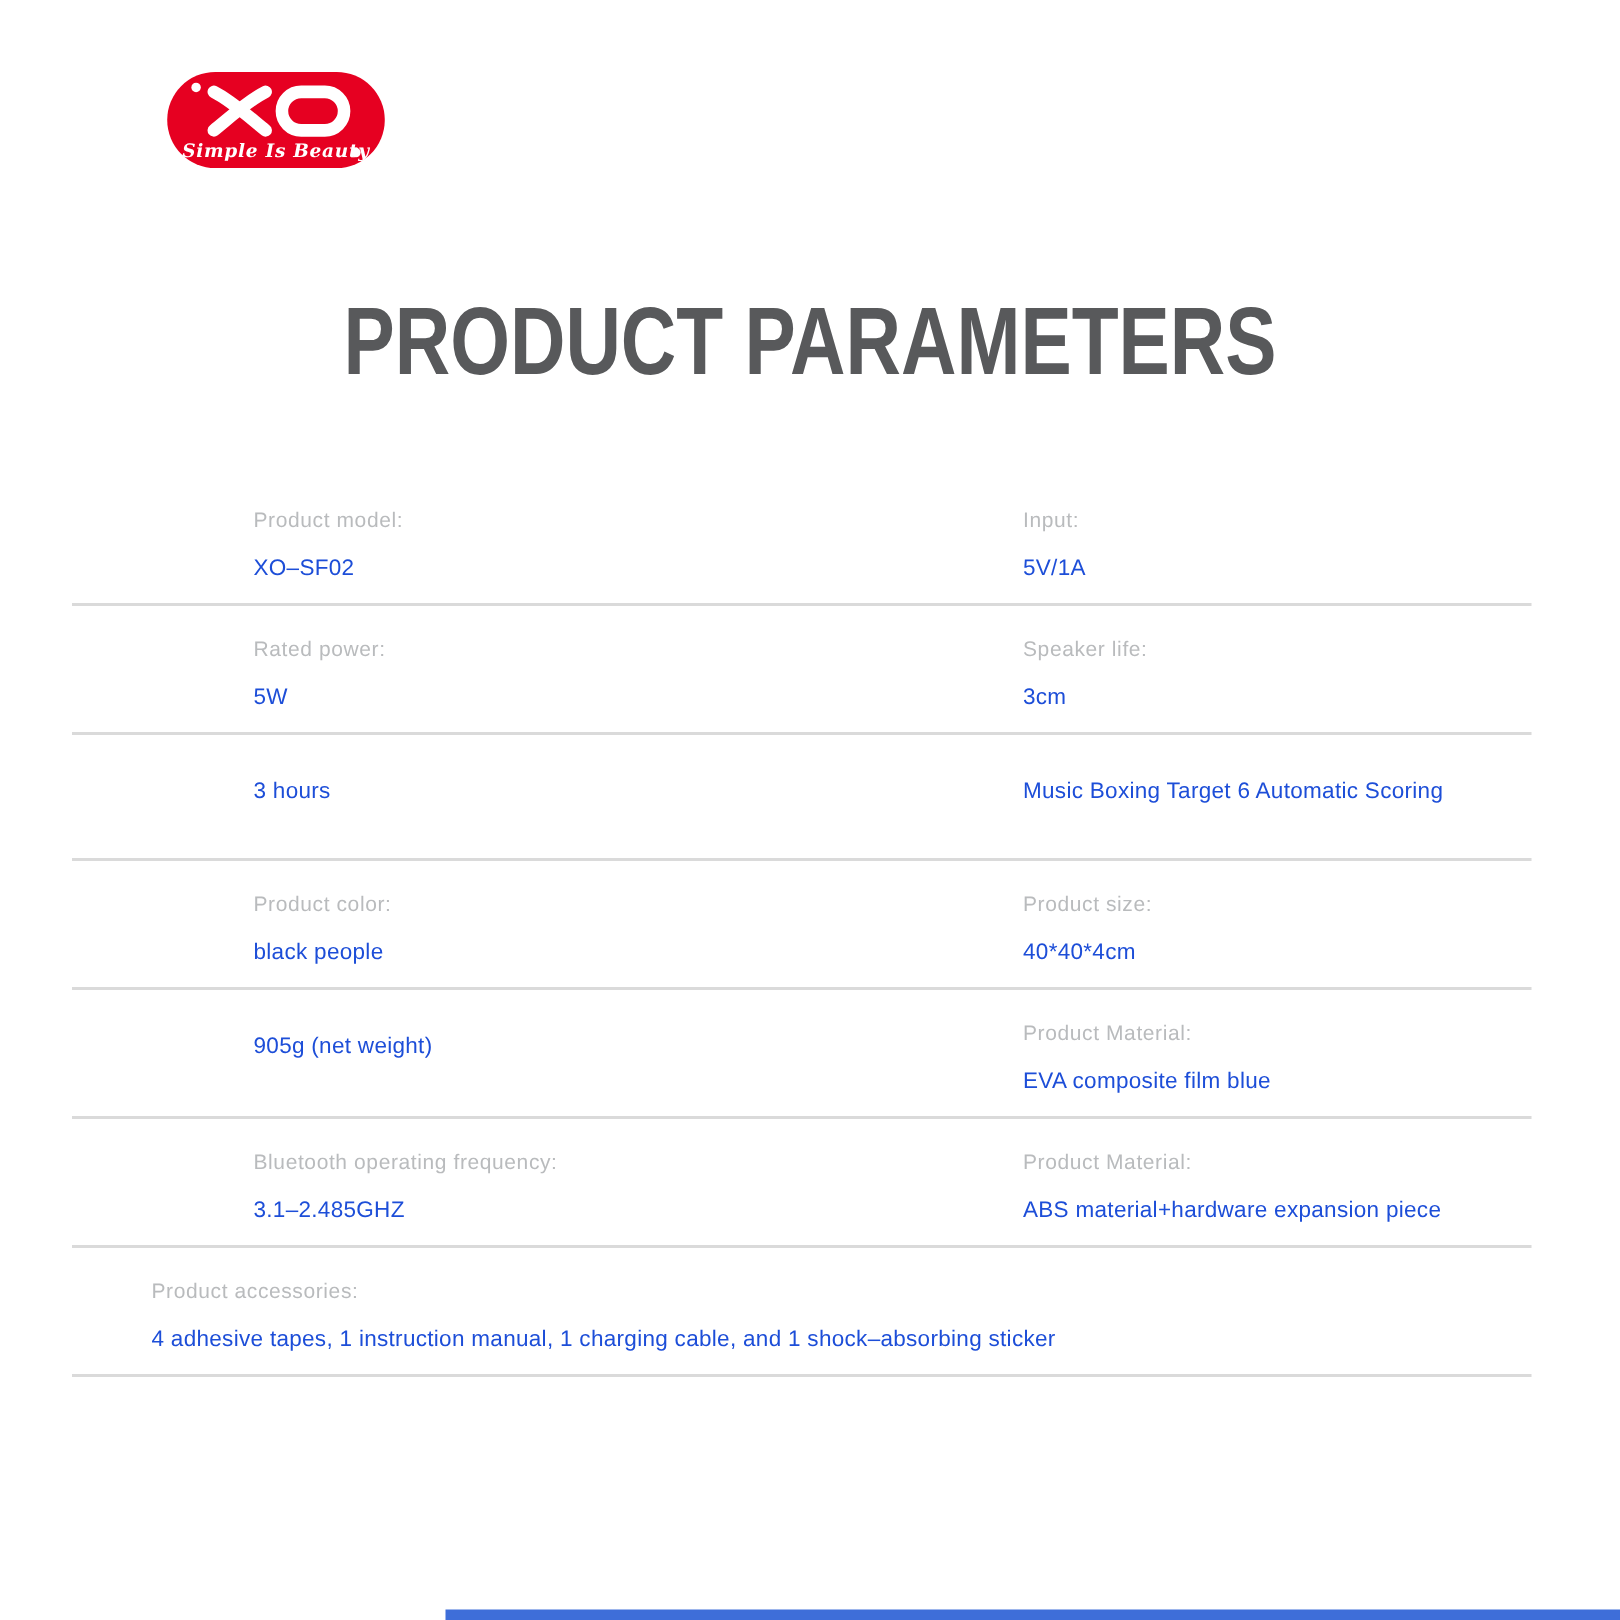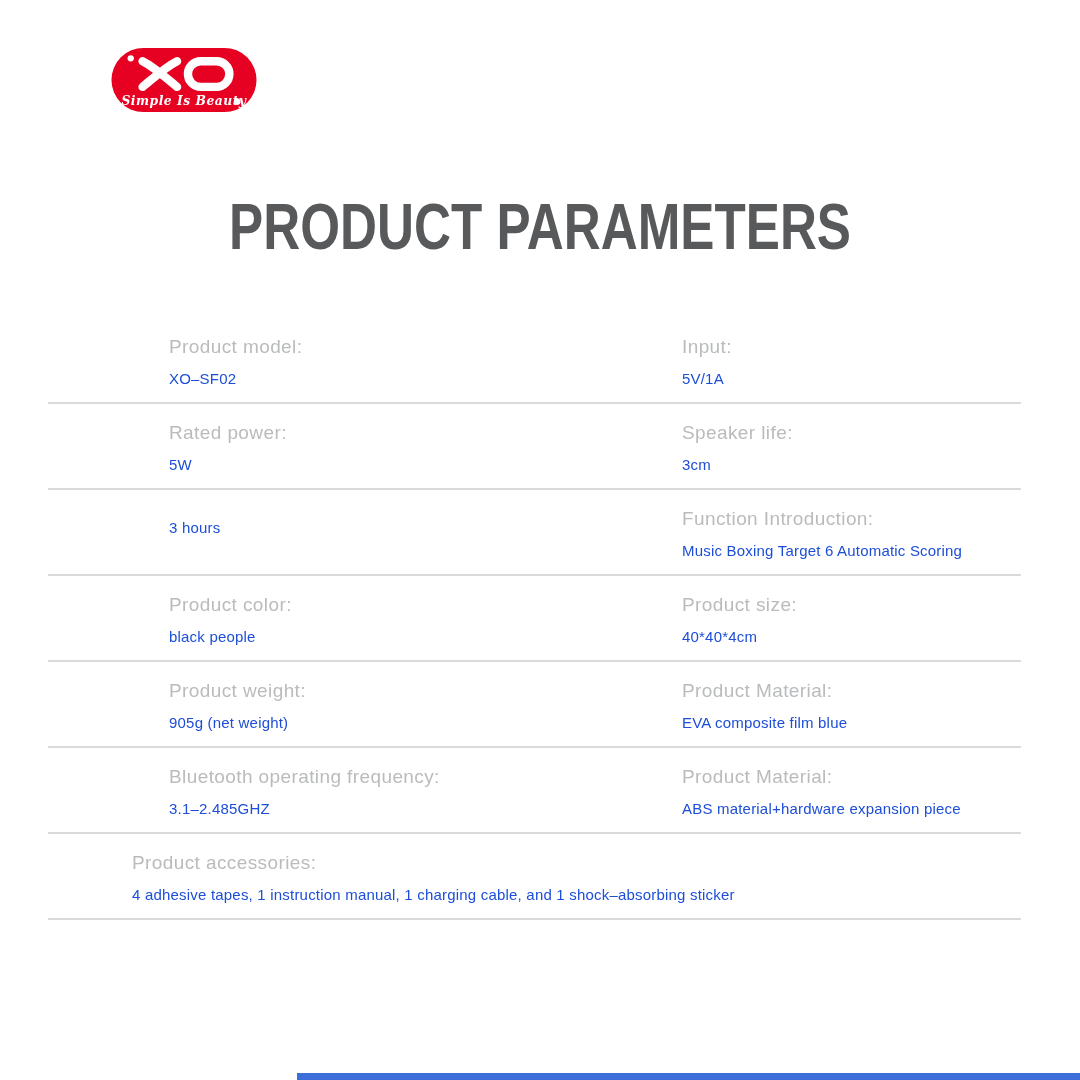--- a/index.html
+++ b/index.html
@@ -21,23 +21,23 @@
   
   .spec{position:absolute;left:48px;top:318px;width:973px;}
   .row{
     display:flex;align-items:flex-start;box-sizing:border-box;
     min-height:84px;padding-top:17px;padding-bottom:14px;
     border-bottom:2px solid #dadada;
   }
   .cell{box-sizing:border-box;}
   .cell-left{margin-left:121px;width:465px;flex:none;}
   .cell-right{margin-left:48px;flex:1;min-width:0;}
-  .cell-wide{margin-left:84px;flex:1;min-width:0;}
+  .cell-wide{margin-left:53px;flex:1;min-width:0;}
   .spec-label{
-    font-size:19px;line-height:23px;color:#b9bbbd;letter-spacing:0.4px;
+    font-size:14px;line-height:23px;color:#b9bbbd;letter-spacing:0.4px;
     font-weight:normal;
   }
   .spec-value{
     margin-top:12px;font-size:15px;line-height:18px;color:#1d4ed8;
     letter-spacing:0.2px;
   }
   
   .accent-bar{position:absolute;left:297px;right:0;bottom:0;height:7px;}
 </style>
 </head>
@@ -80,37 +80,35 @@
         <div class="cell cell-right">
     <div class="spec-label">Speaker life:</div>
     <div class="spec-value">3cm</div>
   </div>
       </div>
       <div class="row">
         <div class="cell cell-left">
     <div class="spec-value">3 hours</div>
   </div>
         <div class="cell cell-right">
-    <div class="spec-label">Function Introduction:</div>
     <div class="spec-value">Music Boxing Target 6 Automatic Scoring</div>
   </div>
       </div>
       <div class="row">
         <div class="cell cell-left">
     <div class="spec-label">Product color:</div>
     <div class="spec-value">black people</div>
   </div>
         <div class="cell cell-right">
     <div class="spec-label">Product size:</div>
     <div class="spec-value">40*40*4cm</div>
   </div>
       </div>
       <div class="row">
         <div class="cell cell-left">
-    <div class="spec-label">Product weight:</div>
     <div class="spec-value">905g (net weight)</div>
   </div>
         <div class="cell cell-right">
     <div class="spec-label">Product Material:</div>
     <div class="spec-value">EVA composite film blue</div>
   </div>
       </div>
       <div class="row">
         <div class="cell cell-left">
     <div class="spec-label">Bluetooth operating frequency:</div>

